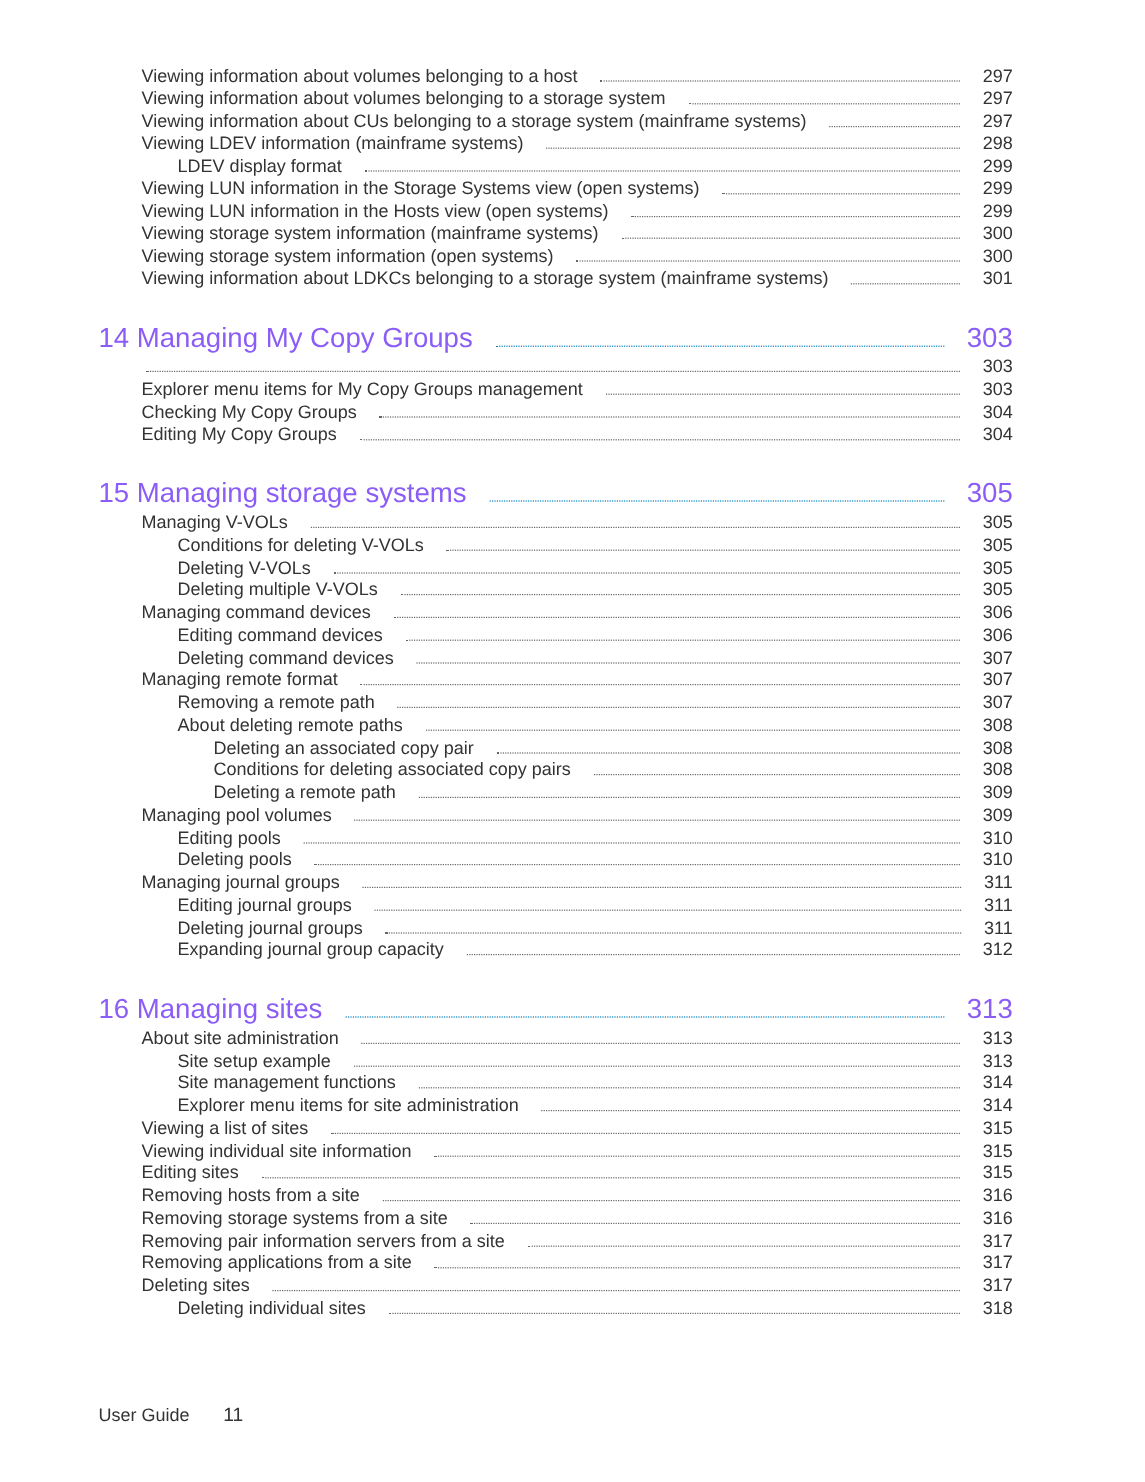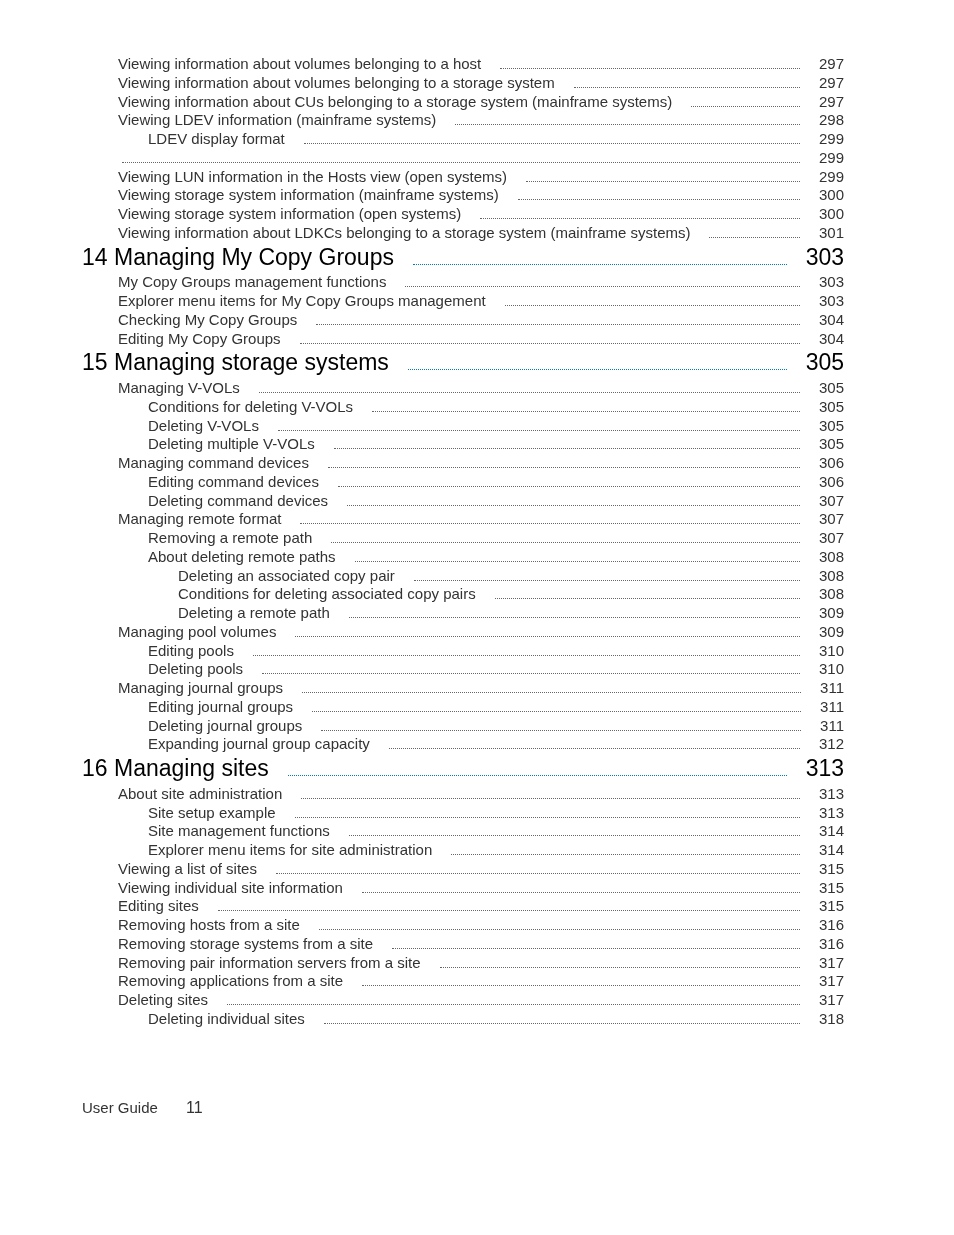--- a/index.html
+++ b/index.html
@@ -30,22 +30,23 @@
   .toc-entry .dots {
     flex: 1 1 auto;
     border-bottom: 1.5px dotted #666;
     margin: 0 4px 3px 4px;
     min-width: 8px;
   }
   .toc-entry .page-num {
     flex: 0 0 auto;
   }
   .chapter {
-    color: #000000;
+    color: #8b5cf6;
     font-size: 23px;
+    margin-top: 24px;
     margin-bottom: 2px;
     font-weight: 400;
   }
   .chapter .dots {
     border-bottom: 1.5px dotted #007dba;
     margin-bottom: 5px;
   }
   .indent-1 { padding-left: 36px; }
   .indent-2 { padding-left: 66px; }
   .indent-3 { padding-left: 96px; }
@@ -84,20 +85,21 @@
         <span class="title">Viewing LDEV information (mainframe systems) </span>
         <span class="dots"></span>
         <span class="page-num"> 298</span>
       </div>
       <div class="toc-entry indent-2">
         <span class="title">LDEV display format </span>
         <span class="dots"></span>
         <span class="page-num"> 299</span>
       </div>
       <div class="toc-entry indent-1">
+        <span class="title">Viewing LUN information in the Storage Systems view (open systems) </span>
         <span class="dots"></span>
         <span class="page-num"> 299</span>
       </div>
       <div class="toc-entry indent-1">
         <span class="title">Viewing LUN information in the Hosts view (open systems) </span>
         <span class="dots"></span>
         <span class="page-num"> 299</span>
       </div>
       <div class="toc-entry indent-1">
         <span class="title">Viewing storage system information (mainframe systems) </span>
@@ -113,21 +115,20 @@
         <span class="title">Viewing information about LDKCs belonging to a storage system (mainframe systems) </span>
         <span class="dots"></span>
         <span class="page-num"> 301</span>
       </div>
       <div class="toc-entry chapter">
         <span class="title">14 Managing My Copy Groups </span>
         <span class="dots"></span>
         <span class="page-num"> 303</span>
       </div>
       <div class="toc-entry indent-1">
-        <span class="title">My Copy Groups management functions </span>
         <span class="dots"></span>
         <span class="page-num"> 303</span>
       </div>
       <div class="toc-entry indent-1">
         <span class="title">Explorer menu items for My Copy Groups management </span>
         <span class="dots"></span>
         <span class="page-num"> 303</span>
       </div>
       <div class="toc-entry indent-1">
         <span class="title">Checking My Copy Groups </span>

